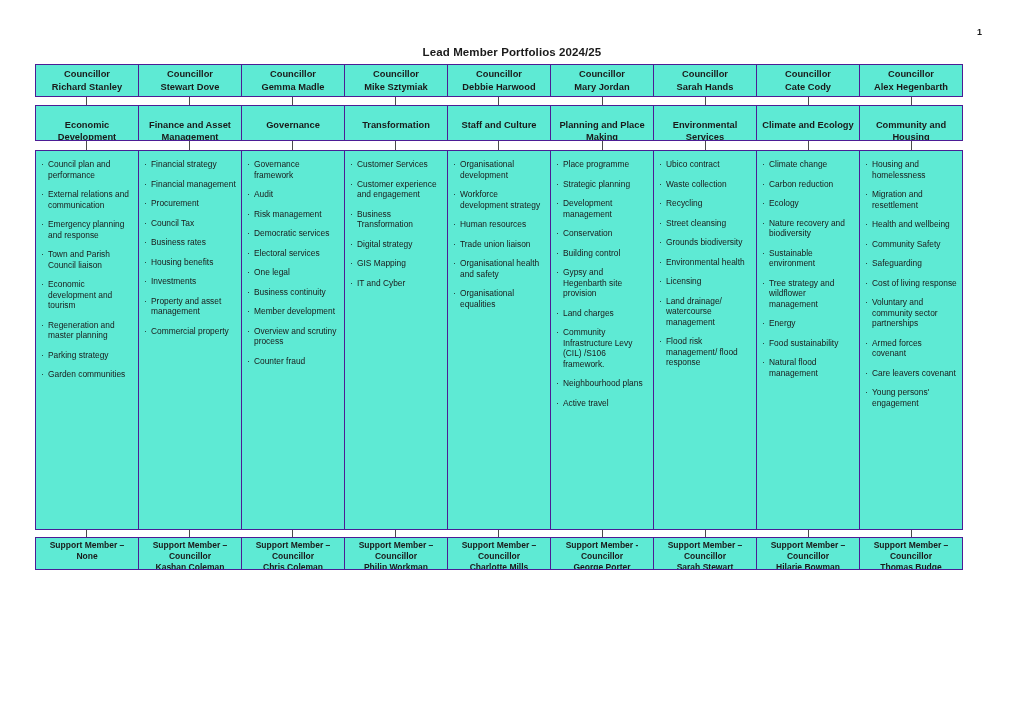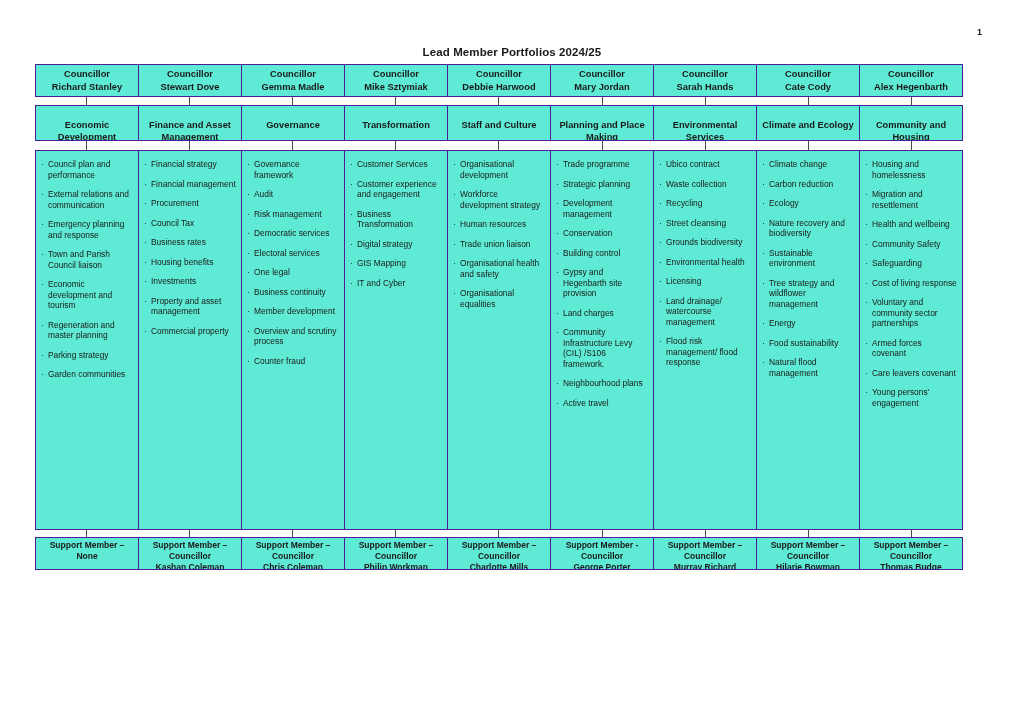--- a/index.html
+++ b/index.html
@@ -343,21 +343,21 @@
             <div class="item-text">Organisational health and safety</div>
           </div>
           <div class="item">
             <div class="bullet">·</div>
             <div class="item-text">Organisational equalities</div>
           </div>
         </div>
         <div class="cell">
           <div class="item">
             <div class="bullet">·</div>
-            <div class="item-text">Trade programme</div>
+            <div class="item-text">Place programme</div>
           </div>
           <div class="item">
             <div class="bullet">·</div>
             <div class="item-text">Strategic planning</div>
           </div>
           <div class="item">
             <div class="bullet">·</div>
             <div class="item-text">Development management</div>
           </div>
           <div class="item">
@@ -563,21 +563,21 @@
           <div class="line">Charlotte Mills</div>
         </div>
         <div class="cell">
           <div class="line">Support Member -</div>
           <div class="line">Councillor</div>
           <div class="line">George Porter</div>
         </div>
         <div class="cell">
           <div class="line">Support Member –</div>
           <div class="line">Councillor</div>
-          <div class="line">Murray Richard</div>
+          <div class="line">Sarah Stewart</div>
         </div>
         <div class="cell">
           <div class="line">Support Member –</div>
           <div class="line">Councillor</div>
           <div class="line">Hilarie Bowman</div>
         </div>
         <div class="cell">
           <div class="line">Support Member –</div>
           <div class="line">Councillor</div>
           <div class="line">Thomas Budge</div>

